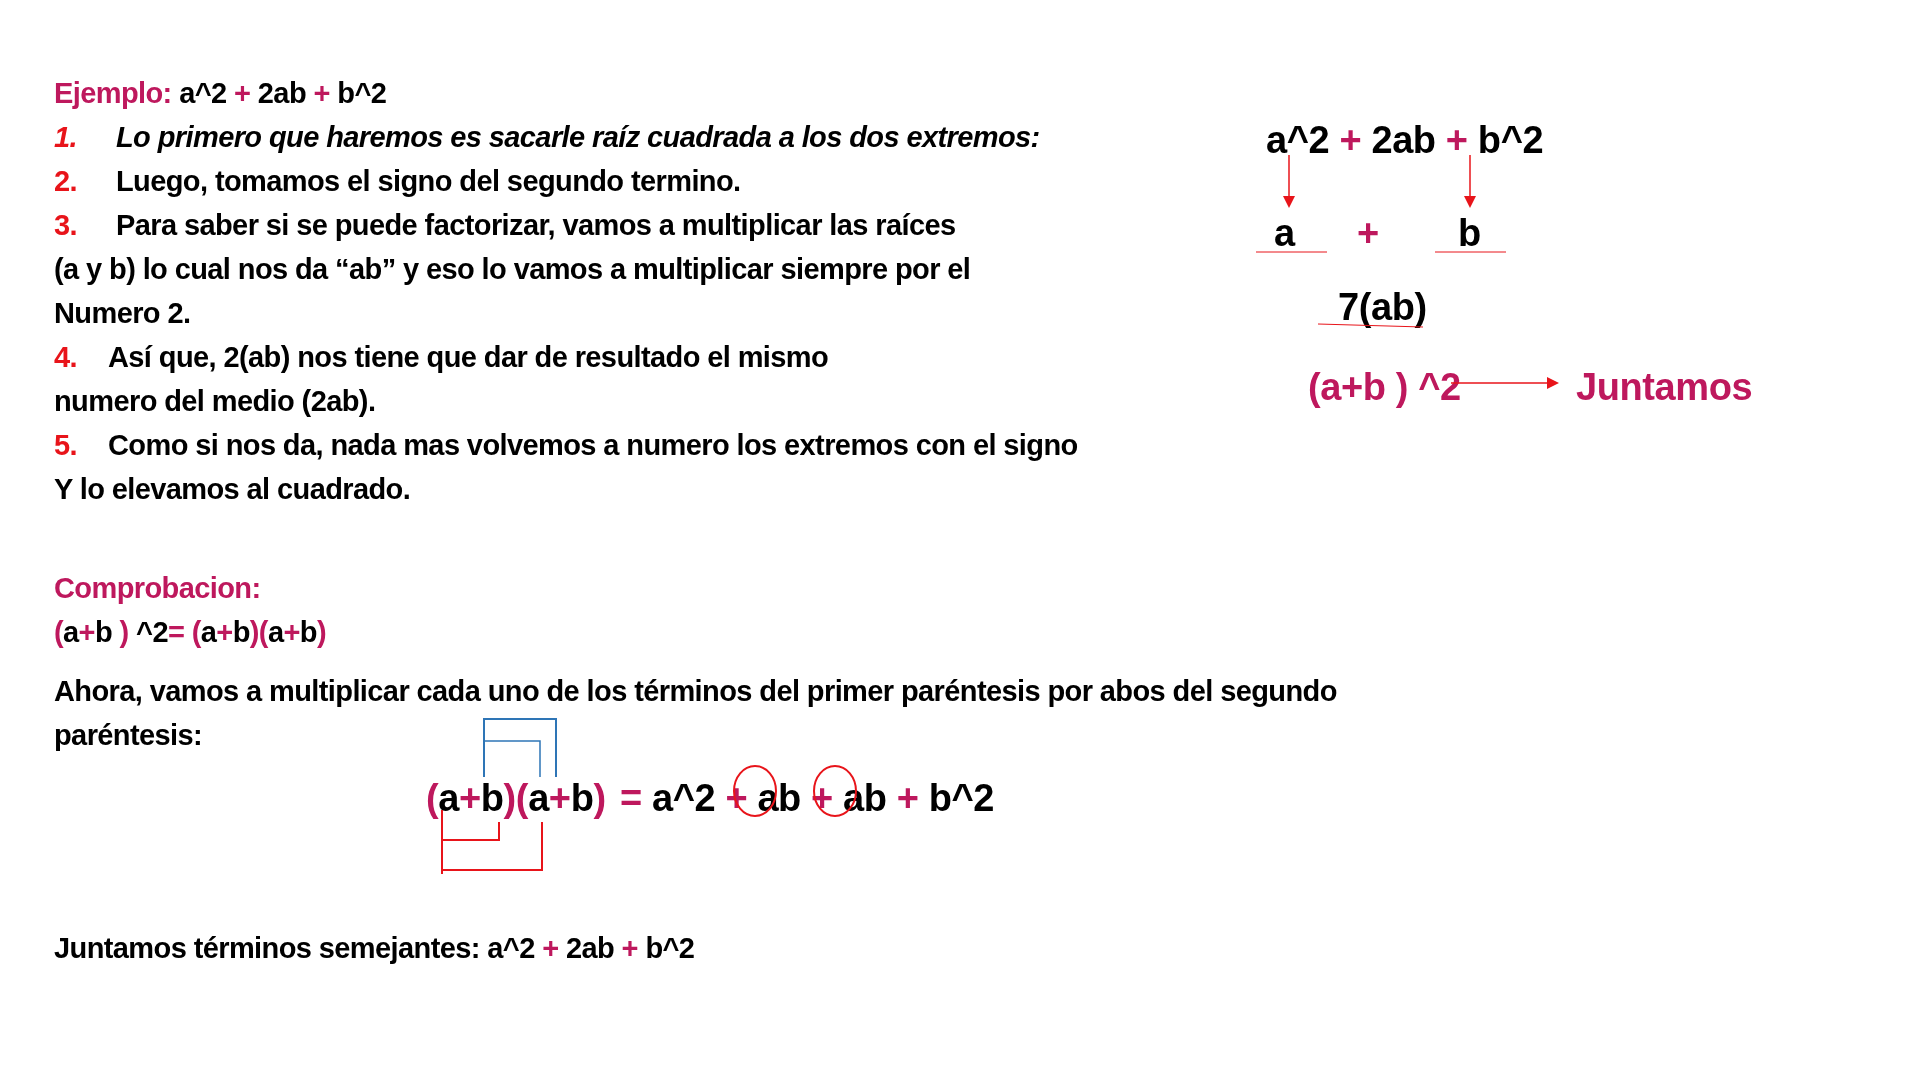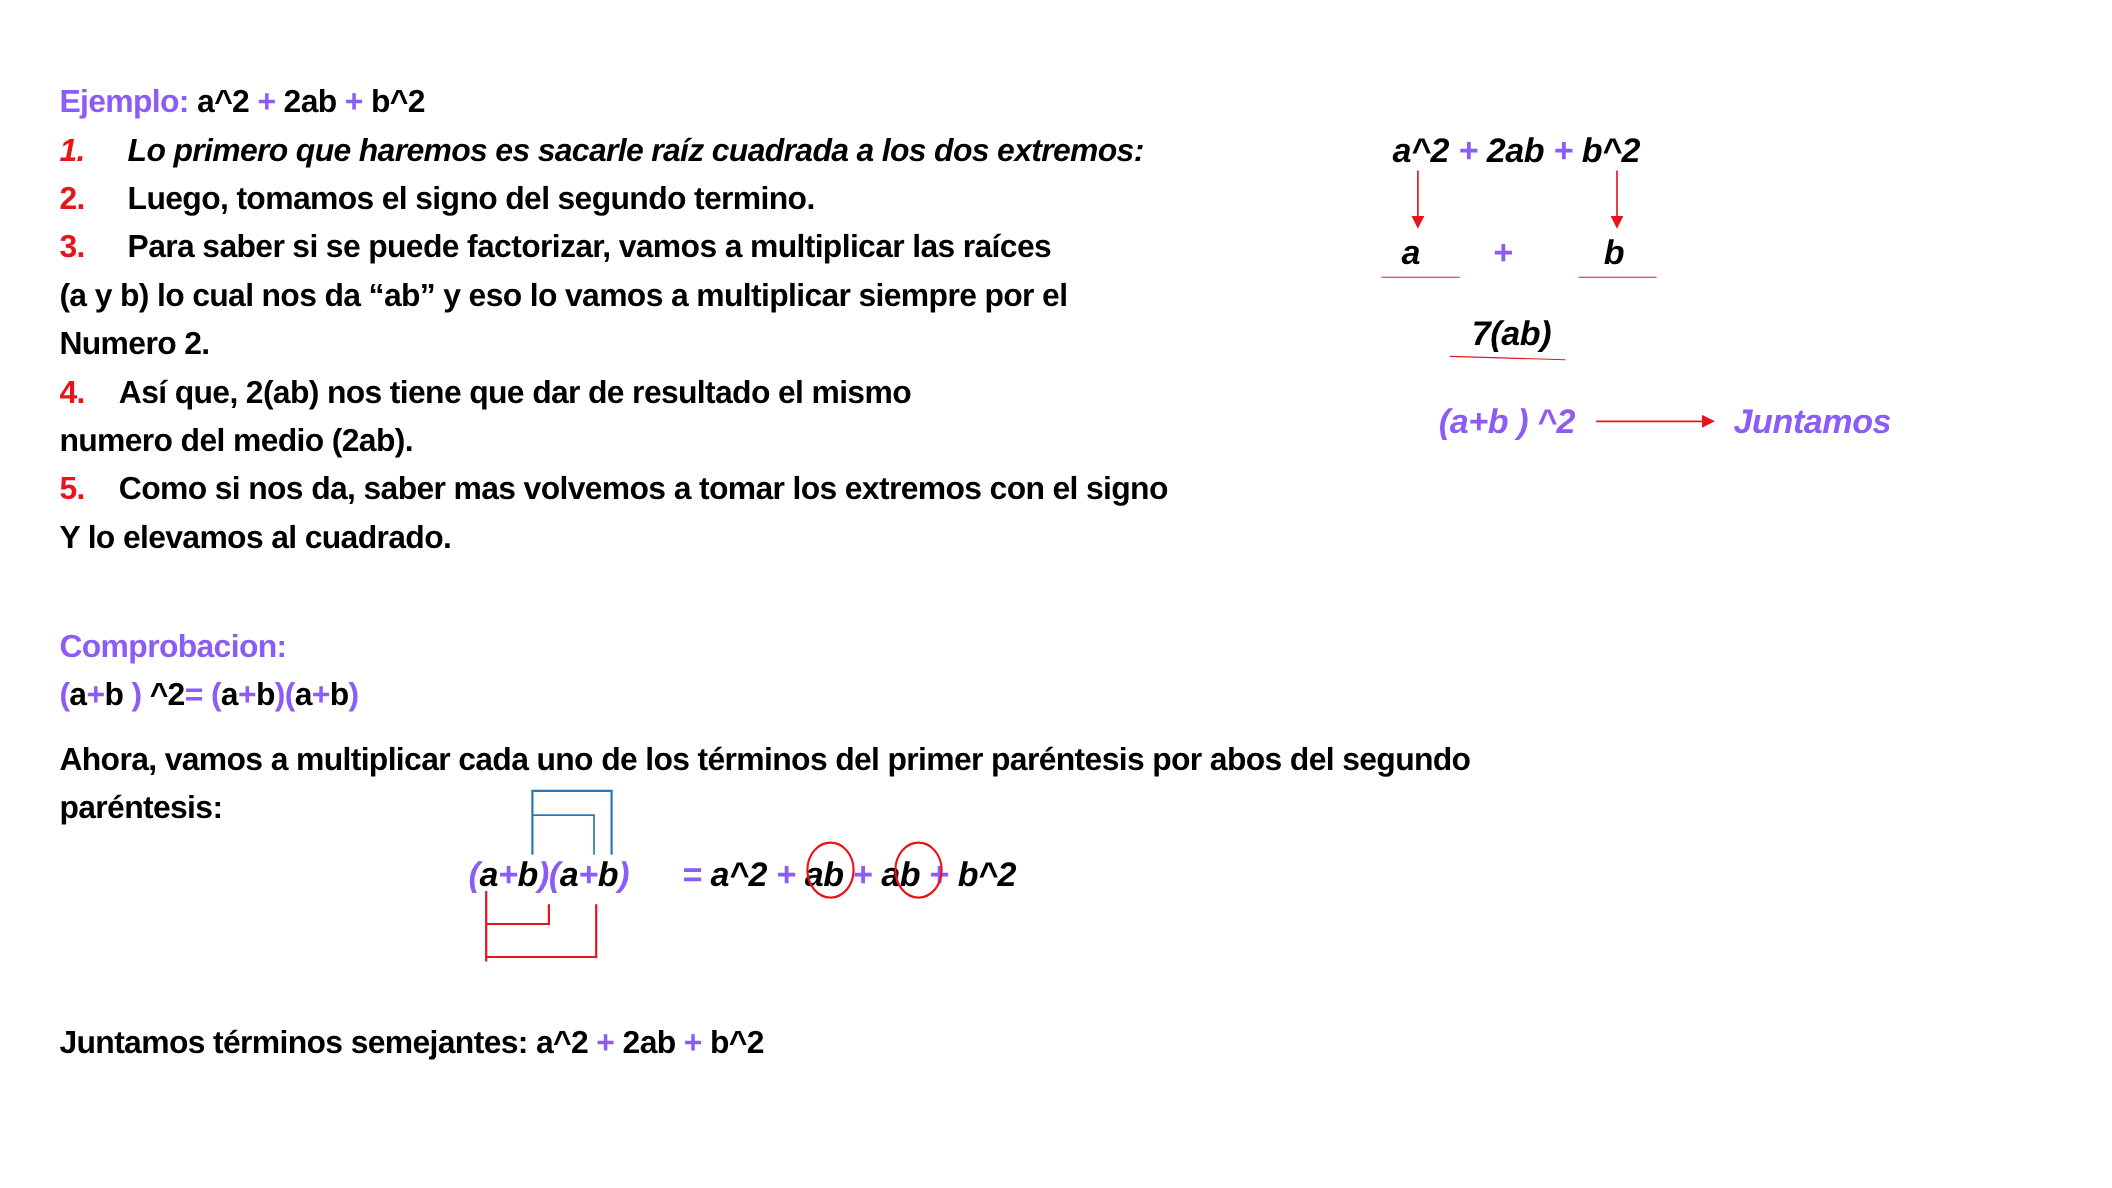--- a/index.html
+++ b/index.html
@@ -1,23 +1,23 @@
 <!DOCTYPE html>
 <html><head>
 <meta charset="utf-8">
 <style>
   html, body { margin:0; padding:0; background:#ffffff; }
   body { width:1920px; height:1080px; position:relative; overflow:hidden;
          font-family:"Liberation Sans", sans-serif; font-weight:bold; color:#000; }
   .ln { position:absolute; left:54px; font-size:29px; line-height:36px; white-space:nowrap;
         letter-spacing:-0.6px; transform-origin:left center; }
-  .r { color:#8b5cf6; }
+  .r { color:#be185d; }
   .num { display:inline-block; width:62px; color:#e8141a; }
   .num4 { display:inline-block; width:54px; color:#e8141a; }
-  .abs { position:absolute; white-space:nowrap; font-size:31px; letter-spacing:-0.4px;font-style:italic; }
+  .abs { position:absolute; white-space:nowrap; font-size:38px; letter-spacing:-0.4px; }
   svg { position:absolute; left:0; top:0; }
 </style>
 </head>
 <body>
 
 <div class="ln" style="top:75px;">
   <span class="r">Ejemplo:</span>
   <span>a^2</span>
   <span class="r">+</span>
   <span>2ab</span>
@@ -40,21 +40,21 @@
 <div class="ln" style="top:295px;">
   <span>Numero 2.</span>
 </div>
 <div class="ln" style="top:339px;">
   <span class="num4">4.</span><span>Así que, 2(ab) nos tiene que dar de resultado el mismo</span>
 </div>
 <div class="ln" style="top:383px;">
   <span>numero del medio (2ab).</span>
 </div>
 <div class="ln" style="top:427px;">
-  <span class="num4">5.</span><span>Como si nos da, saber mas volvemos a tomar los extremos con el signo</span>
+  <span class="num4">5.</span><span>Como si nos da, nada mas volvemos a numero los extremos con el signo</span>
 </div>
 <div class="ln" style="top:471px;">
   <span>Y lo elevamos al cuadrado.</span>
 </div>
 
 <div class="abs" style="left:1266px; top:119px;">
   <span>a^2</span>
   <span class="r">+</span>
   <span>2ab</span>
   <span class="r">+</span>

